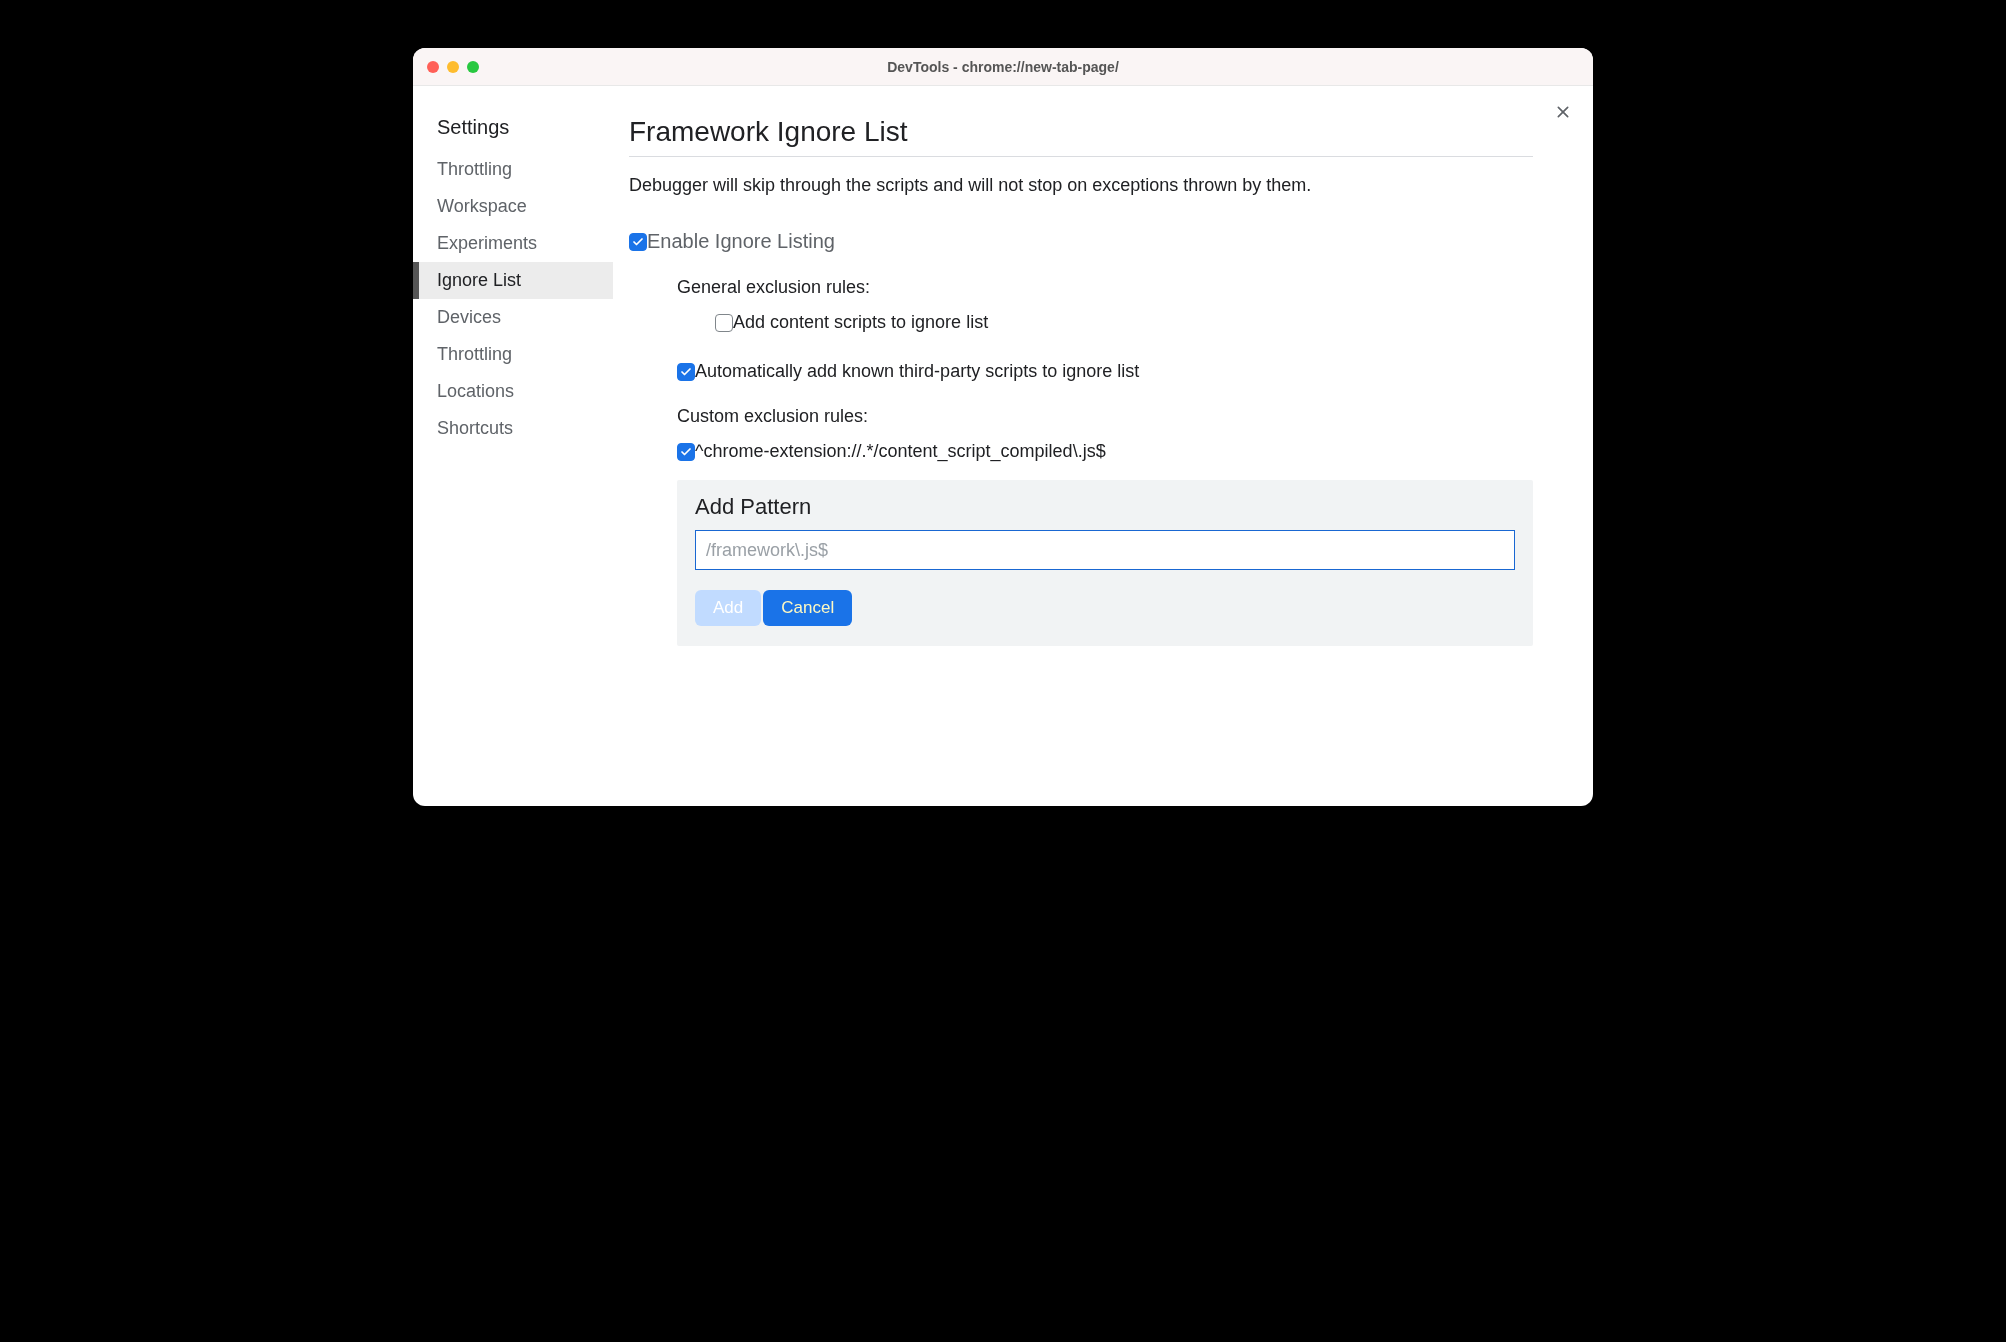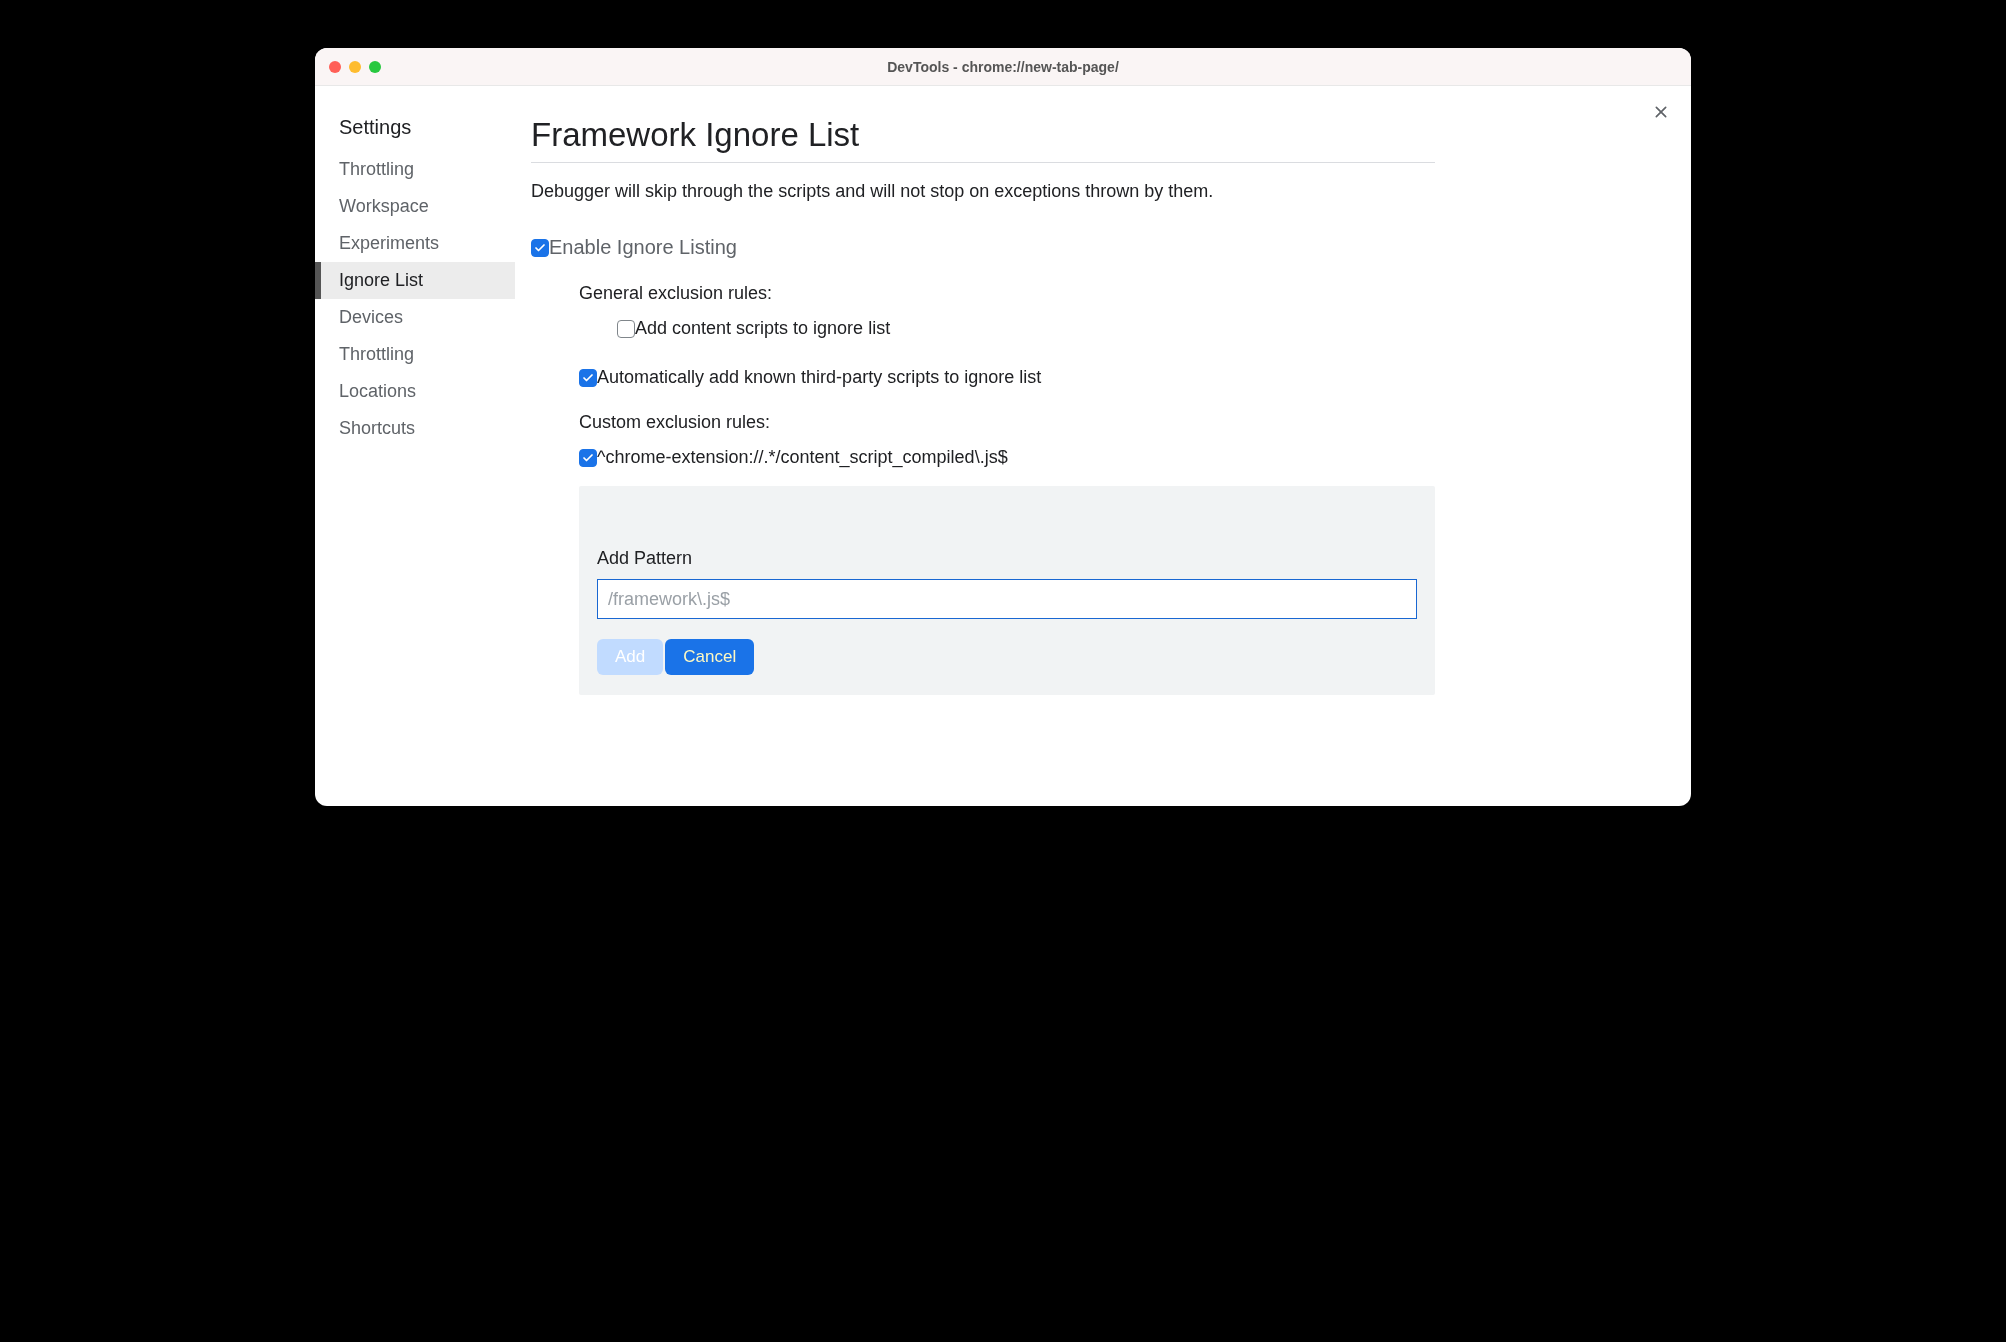--- a/index.html
+++ b/index.html
@@ -31,21 +31,21 @@
   body {
     background: #000;
     font-family: -apple-system, BlinkMacSystemFont, "Helvetica Neue", Arial, sans-serif;
     -webkit-font-smoothing: antialiased;
     display: flex;
     align-items: flex-start;
     justify-content: center;
   }
 
   .window {
-    width: 1376px;
+    width: 1180px;
     margin-top: 48px;
     background: #fff;
     border-radius: 12px;
     box-shadow: 0 20px 50px rgba(0,0,0,0.6);
     overflow: hidden;
   }
 
   .titlebar {
     height: 38px;
     background: var(--titlebar-bg);
@@ -124,21 +124,21 @@
     width: 6px;
     background: var(--sidebar-active-bar);
   }
 
   .main {
     flex: 1;
     padding: 30px 40px 40px 16px;
     max-width: 960px;
   }
   .main h1 {
-    font-size: 33px;
+    font-size: 28px;
     font-weight: 400;
     margin: 0 0 8px;
     color: var(--text-dark);
   }
   .main hr {
     border: none;
     border-top: 1px solid var(--hr);
     margin: 4px 0 18px;
   }
   .description {
@@ -191,24 +191,23 @@
     margin: 24px 0 14px;
   }
 
   .add-panel {
     margin-top: 10px;
     background: var(--panel-bg);
     padding: 14px 18px 20px;
     border-radius: 2px;
   }
   .add-panel-label {
-    font-size: 18px;
+    font-size: 22px;
     color: var(--text-dark);
     margin-bottom: 10px;
-    margin-top: 48px;
   }
   .pattern-input {
     width: 100%;
     height: 40px;
     font-size: 18px;
     padding: 8px 10px;
     border: 1px solid var(--input-border-focus);
     outline: none;
     background: #fff;
     color: var(--text-dark);

